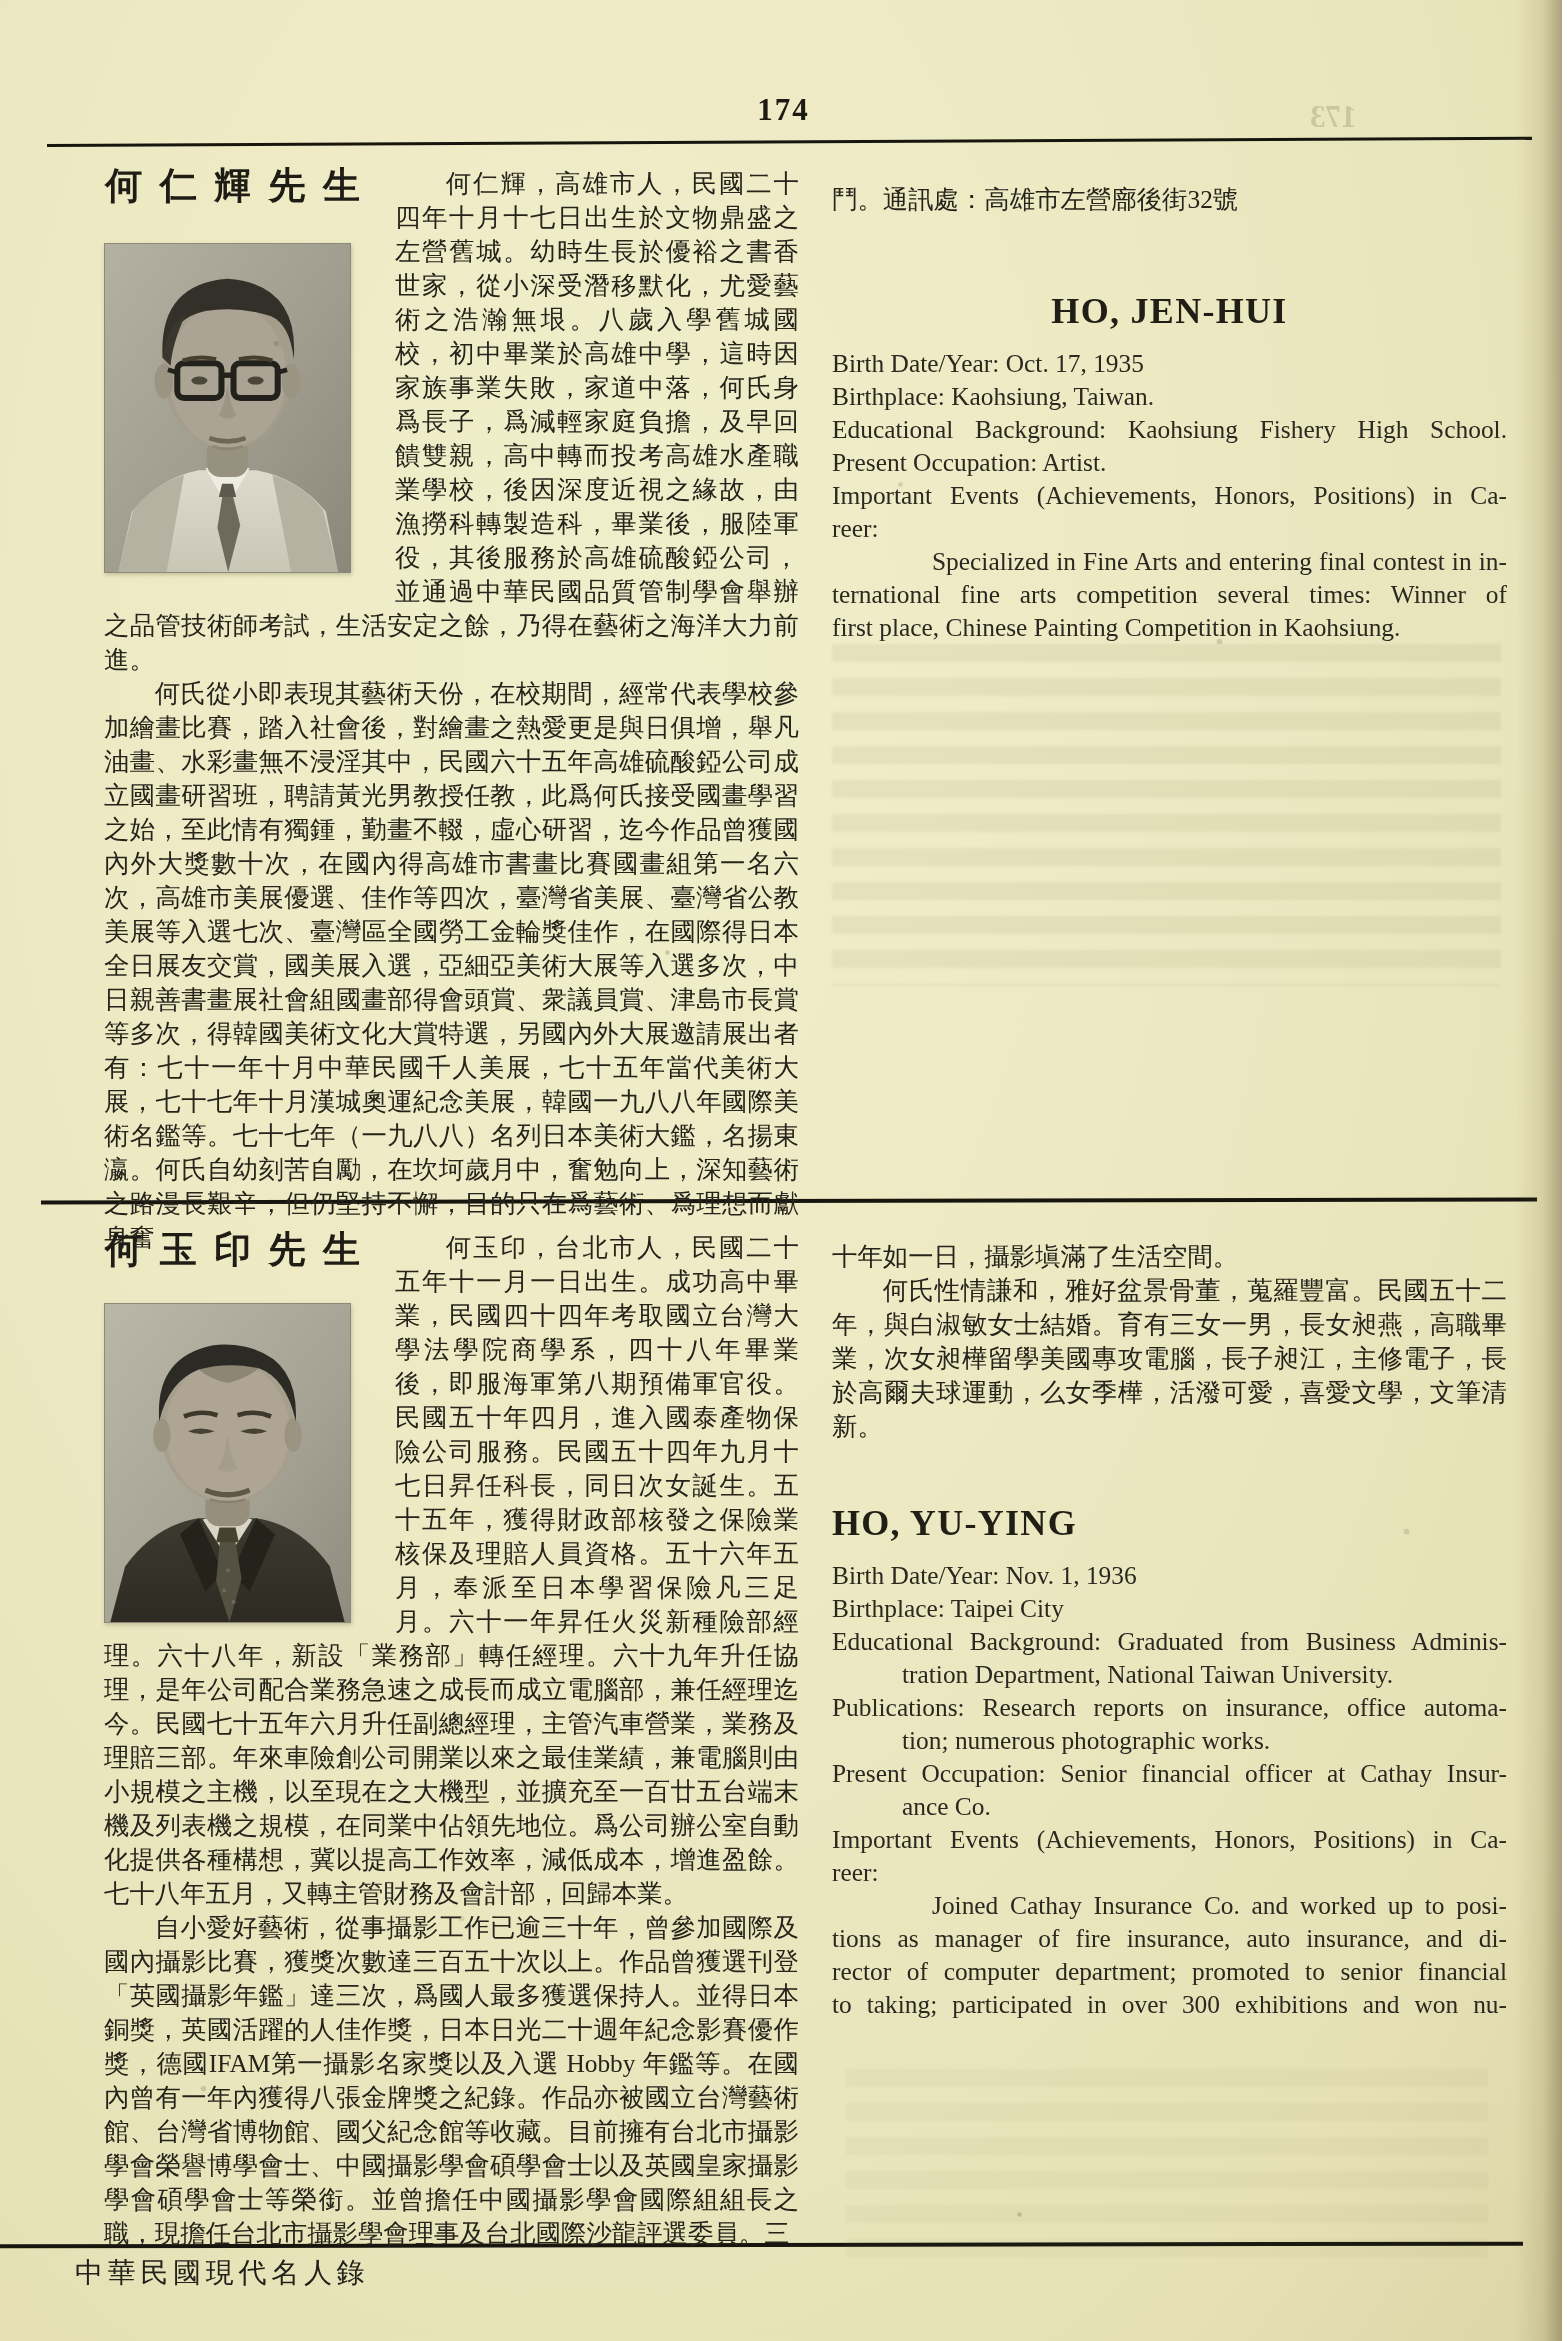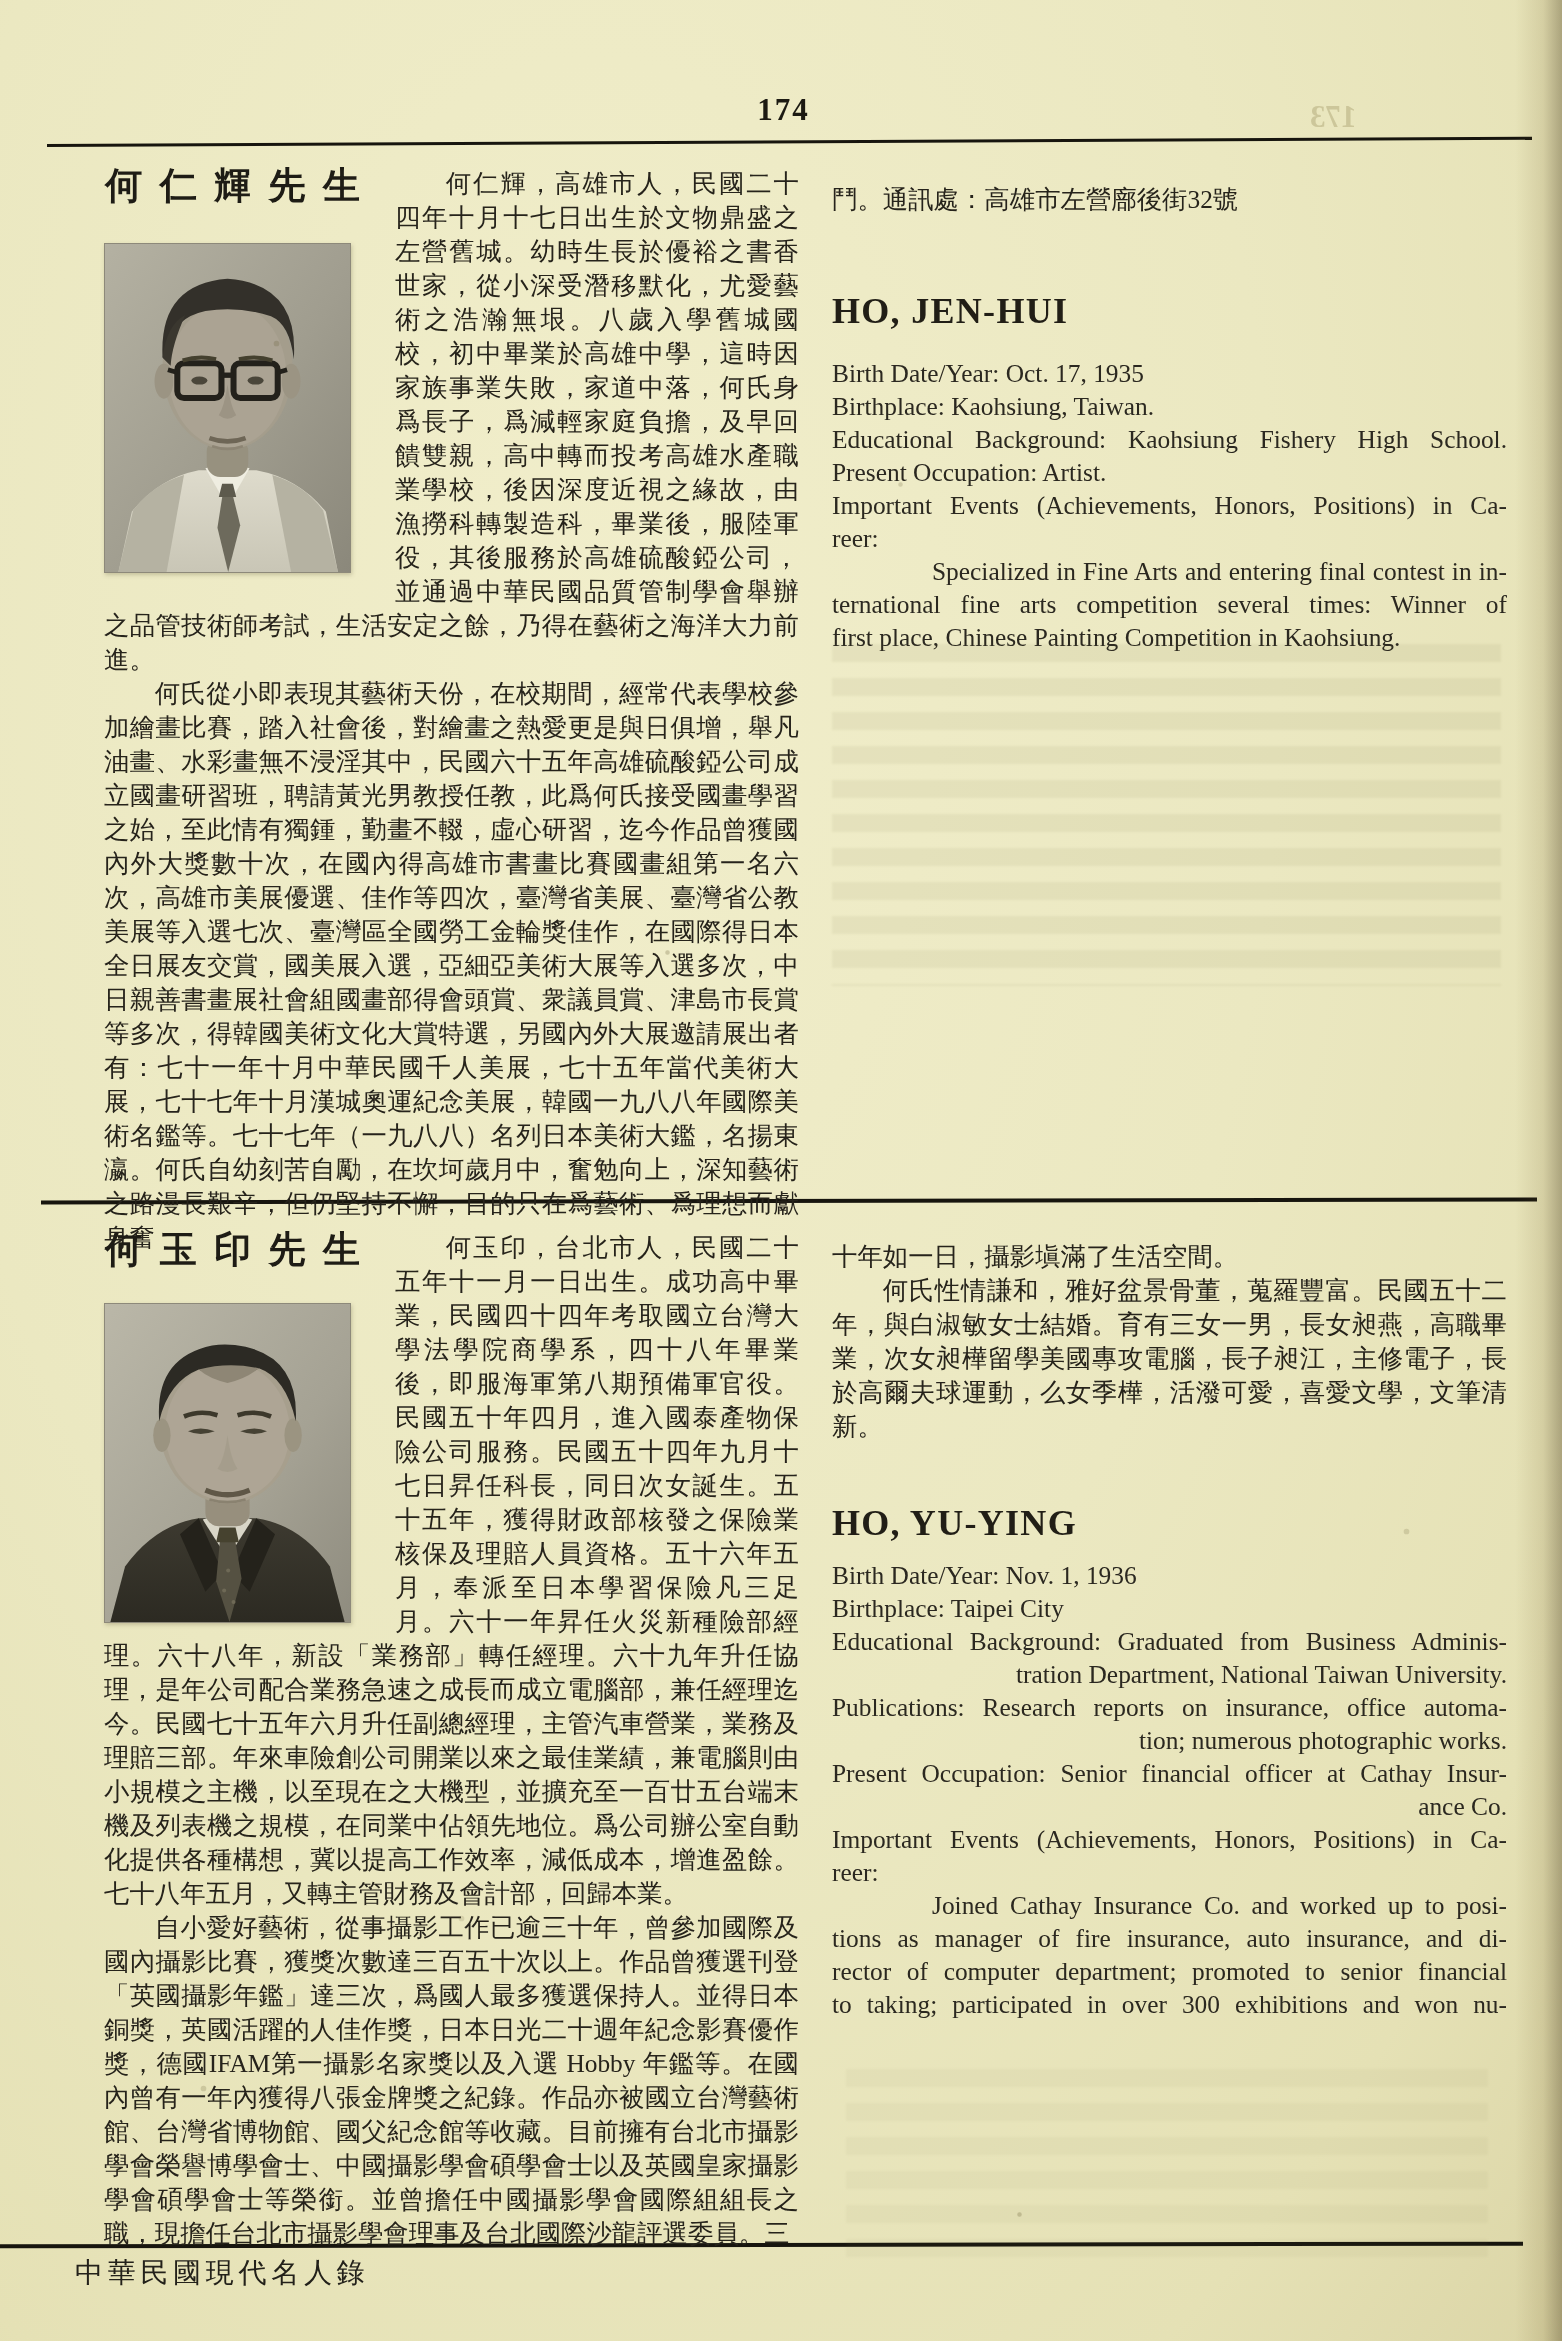--- a/index.html
+++ b/index.html
@@ -41,25 +41,25 @@
     font-size:37px;line-height:40px;font-weight:bold;color:#1e1c15;
     letter-spacing:17.4px;white-space:nowrap;margin:0 0 0 1.3px;
   }
   .photo-float{float:left;width:261px;margin:0 30px 10px 0;}
   .photo-frame{margin-top:37px;width:245px;border:0.7px solid #8d897a;
     box-shadow:1.3px 2px 4px rgba(80,70,40,.25);}
   .photo-frame svg{display:block;}
   .addr{font-size:25.4px;line-height:34px;color:#26231b;white-space:nowrap;margin:0;}
   
   .ename{font-size:36px;line-height:47px;font-weight:bold;letter-spacing:1.3px;color:#211e16;margin:0;}
-  .e1R .ename{margin-top:72px;margin-bottom:22px;}
+  .e1R .ename{margin-top:72px;margin-bottom:12px;text-align:center;}
   .e2R .ename{margin-top:57px;margin-bottom:12px;}
   .eline{font-size:25.4px;line-height:33px;color:#2b2820;}
   .eline.j{text-align:justify;text-align-last:justify;}
-  .eline.cont{padding-left:70px;text-align:right;}
+  .eline.cont{padding-left:70px;}
   .eline.pind{text-indent:100px;}
   
   .bleed{
     position:absolute;opacity:.13;filter:blur(1.3px);pointer-events:none;
     background:repeating-linear-gradient(180deg,
       transparent 0 6px, rgba(110,105,60,.6) 6px 24px, transparent 24px 34px);
   }
   .bleed.b1{left:832px;top:638px;width:669px;height:348px;transform:scaleX(-1);}
   .bleed.b2{left:846px;top:2063px;width:642px;height:201px;opacity:.08;transform:scaleX(-1);}
   .edge-shadow{

